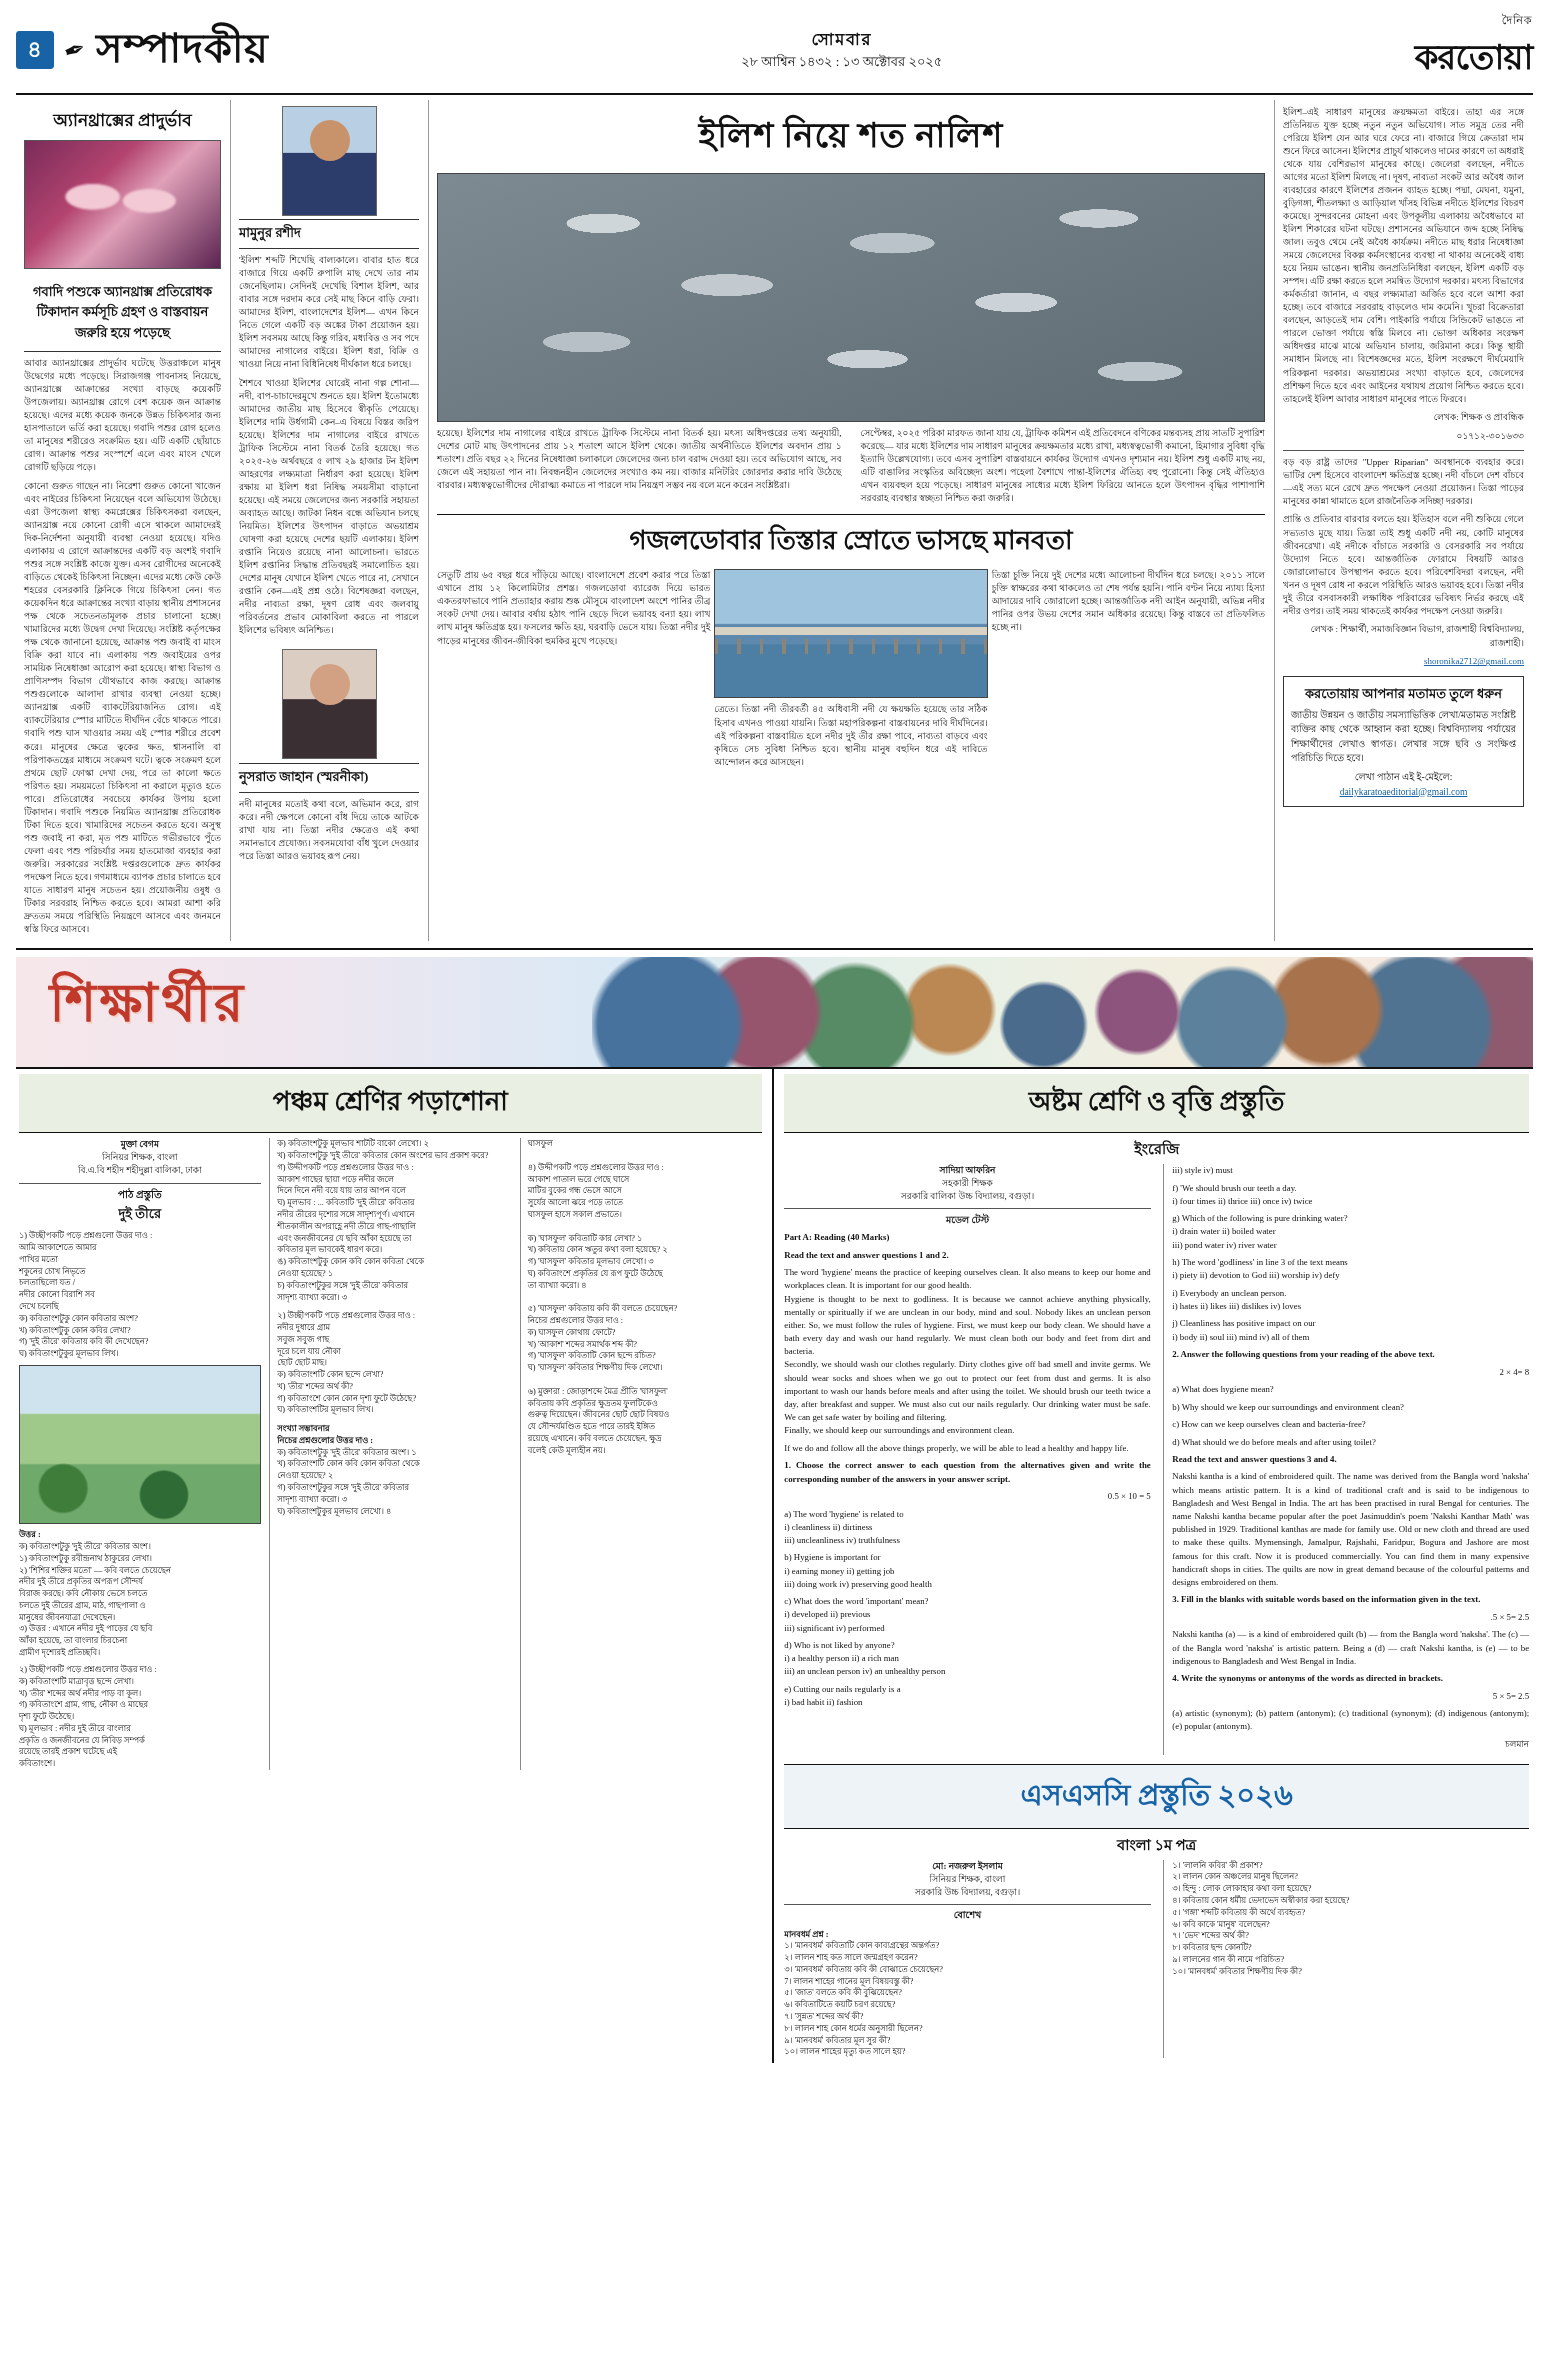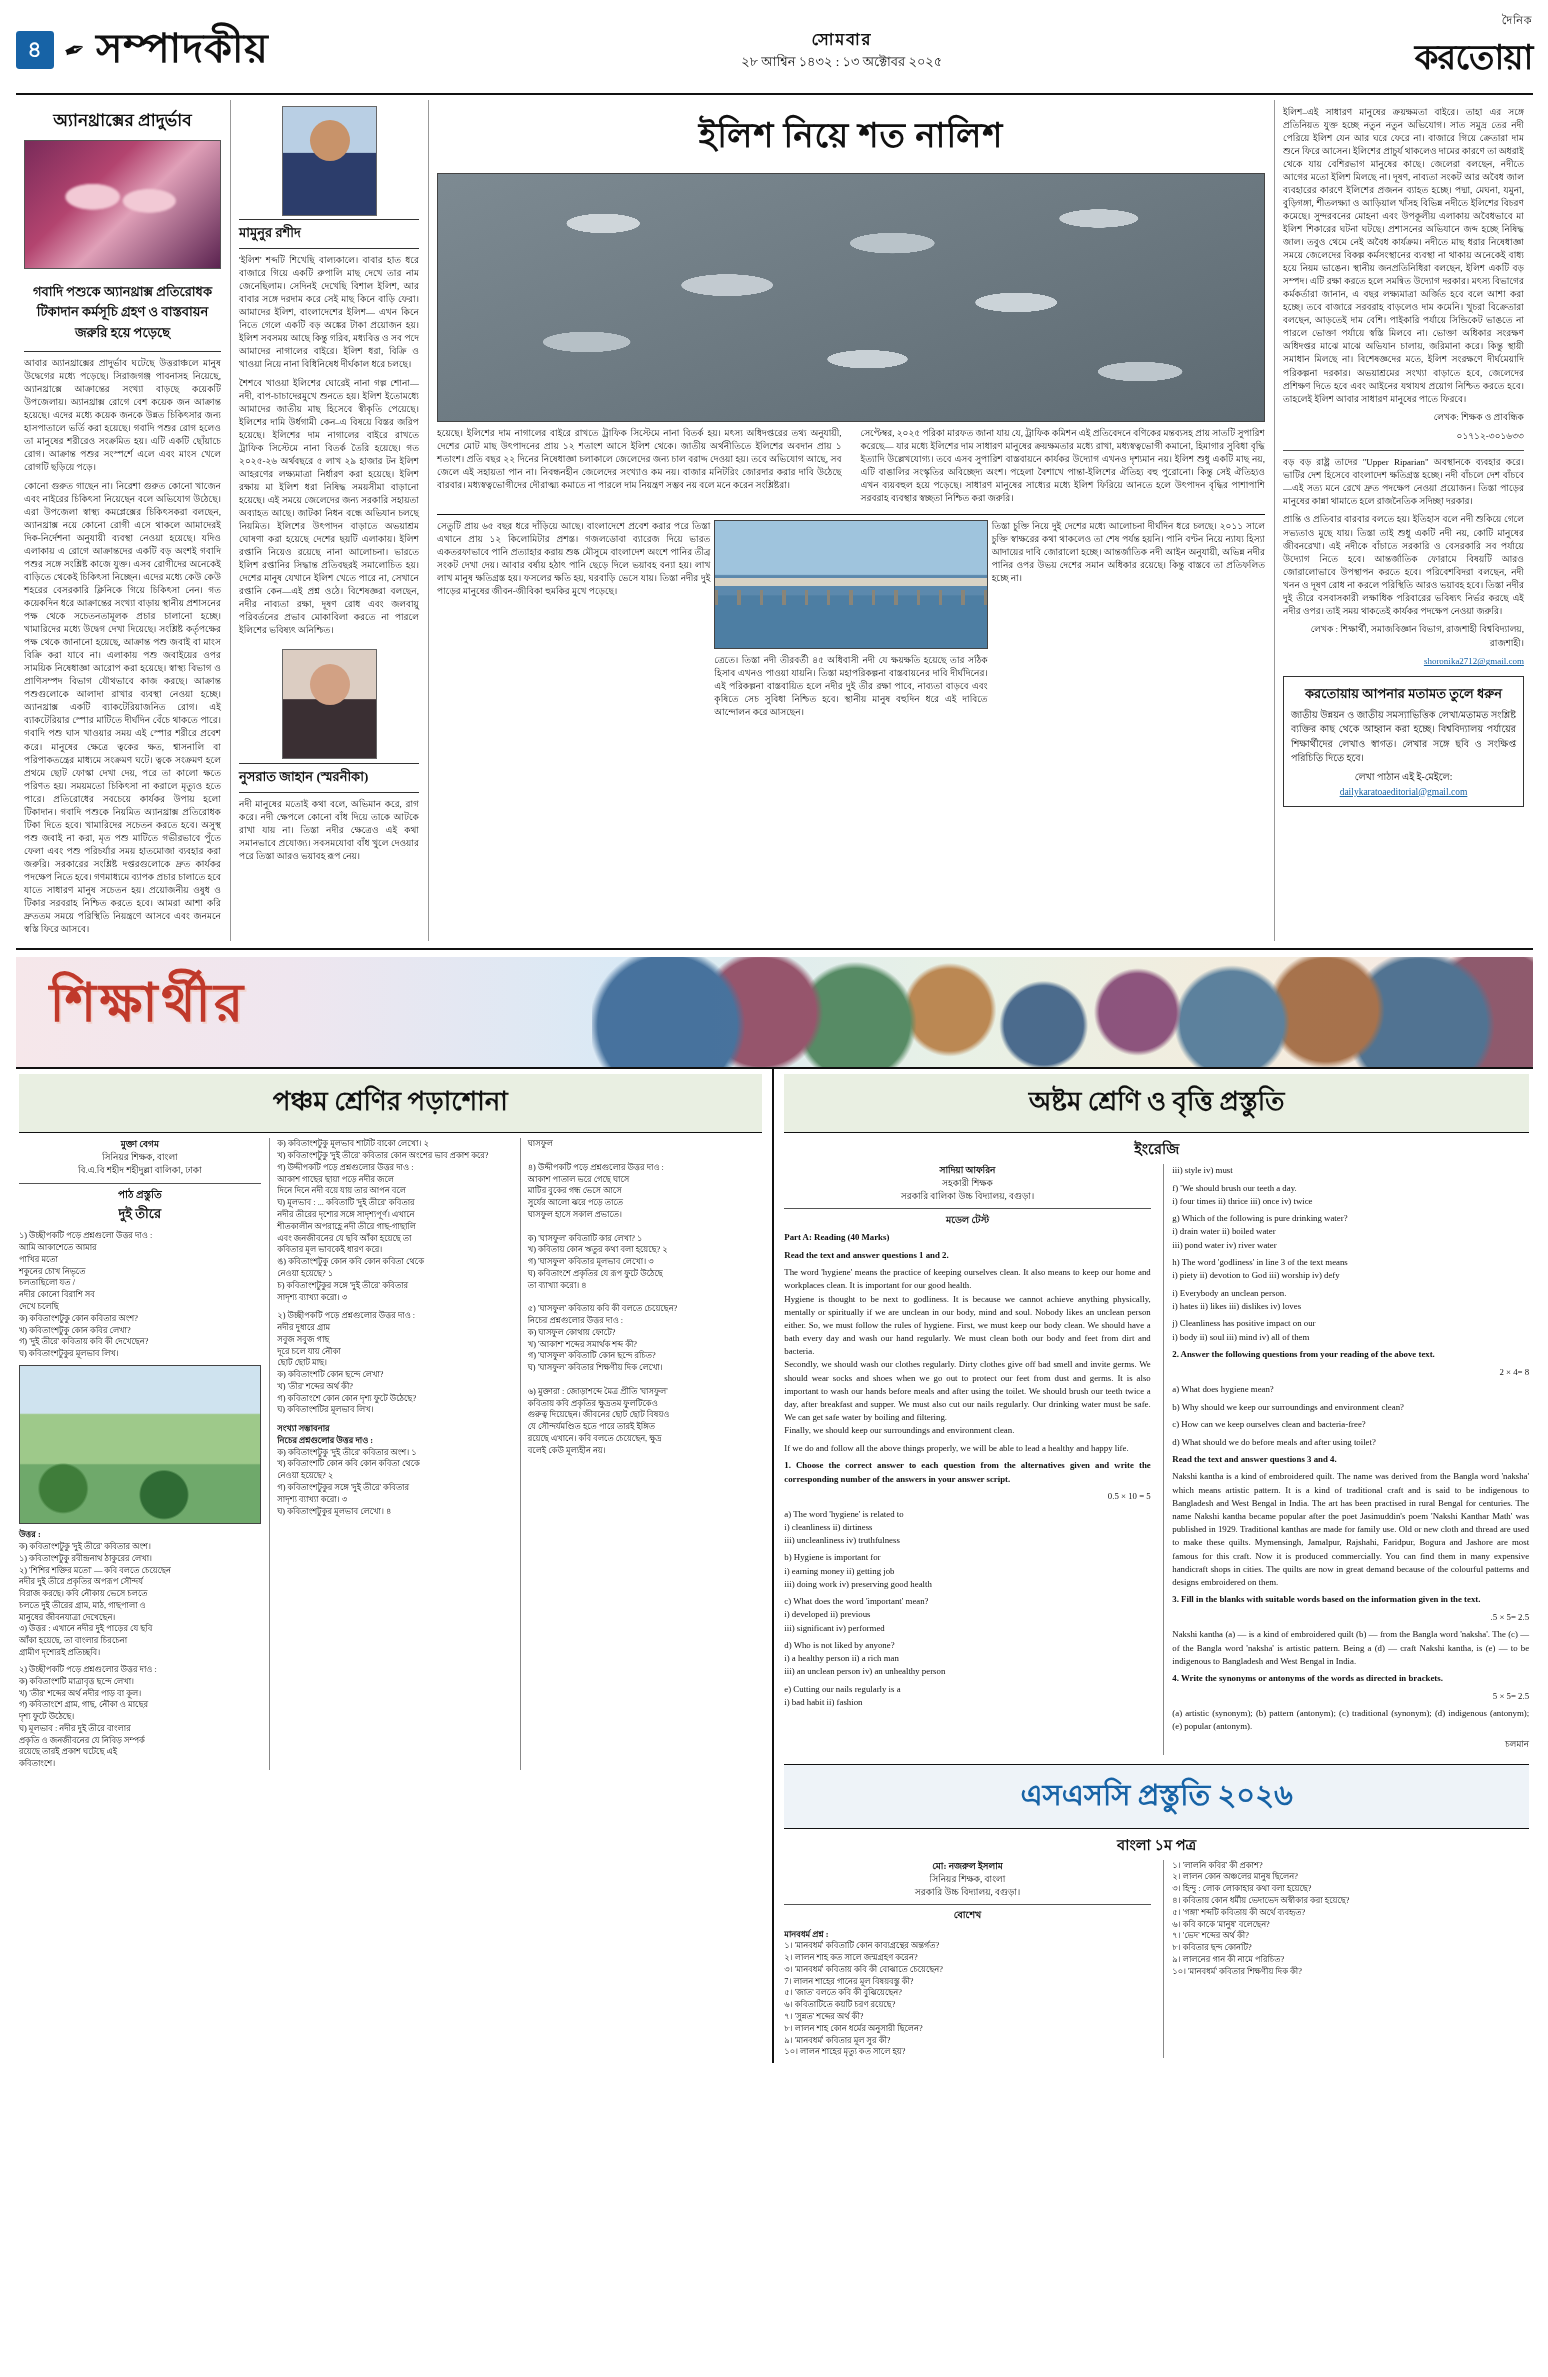--- a/index.html
+++ b/index.html
@@ -236,20 +236,21 @@
 
     <div class="col">
       <div class="headline-main">ইলিশ নিয়ে শত নালিশ</div>
       <div class="fish-photo"></div>
       <div style="display:grid; grid-template-columns:1fr 1fr; gap:19px;">
         <div class="body-text">হয়েছে। ইলিশের দাম নাগালের বাইরে রাখতে ট্রাফিক সিস্টেমে নানা বিতর্ক হয়। মৎস্য অধিদপ্তরের তথ্য অনুযায়ী, দেশের মোট মাছ উৎপাদনের প্রায় ১২ শতাংশ আসে ইলিশ থেকে। জাতীয় অর্থনীতিতে ইলিশের অবদান প্রায় ১ শতাংশ। প্রতি বছর ২২ দিনের নিষেধাজ্ঞা চলাকালে জেলেদের জন্য চাল বরাদ্দ দেওয়া হয়। তবে অভিযোগ আছে, সব জেলে এই সহায়তা পান না। নিবন্ধনহীন জেলেদের সংখ্যাও কম নয়। বাজার মনিটরিং জোরদার করার দাবি উঠেছে বারবার। মধ্যস্বত্বভোগীদের দৌরাত্ম্য কমাতে না পারলে দাম নিয়ন্ত্রণ সম্ভব নয় বলে মনে করেন সংশ্লিষ্টরা।</div>
         <div class="body-text">সেপ্টেম্বর, ২০২৫ পরিকা মারফত জানা যায় যে, ট্রাফিক কমিশন এই প্রতিবেদনে বণিকের মন্তব্যসহ প্রায় সাতটি সুপারিশ করেছে— যার মধ্যে ইলিশের দাম সাধারণ মানুষের ক্রয়ক্ষমতার মধ্যে রাখা, মধ্যস্বত্বভোগী কমানো, হিমাগার সুবিধা বৃদ্ধি ইত্যাদি উল্লেখযোগ্য। তবে এসব সুপারিশ বাস্তবায়নে কার্যকর উদ্যোগ এখনও দৃশ্যমান নয়। ইলিশ শুধু একটি মাছ নয়, এটি বাঙালির সংস্কৃতির অবিচ্ছেদ্য অংশ। পহেলা বৈশাখে পান্তা-ইলিশের ঐতিহ্য বহু পুরোনো। কিন্তু সেই ঐতিহ্যও এখন ব্যয়বহুল হয়ে পড়েছে। সাধারণ মানুষের সাধ্যের মধ্যে ইলিশ ফিরিয়ে আনতে হলে উৎপাদন বৃদ্ধির পাশাপাশি সরবরাহ ব্যবস্থার স্বচ্ছতা নিশ্চিত করা জরুরি।</div>
       </div>
 
       <div style="border-top:1.7px solid #111; margin:8.6px 0 5.2px;"></div>
+      <div class="headline-sub">গজলডোবার তিস্তার স্রোতে ভাসছে মানবতা</div>
       <div style="display:grid; grid-template-columns:1fr 1fr 1fr; gap:4px;">
         <div class="body-text">সেতুটি প্রায় ৬৫ বছর ধরে দাঁড়িয়ে আছে। বাংলাদেশে প্রবেশ করার পরে তিস্তা এখানে প্রায় ১২ কিলোমিটার প্রশস্ত। গজলডোবা ব্যারেজ দিয়ে ভারত একতরফাভাবে পানি প্রত্যাহার করায় শুষ্ক মৌসুমে বাংলাদেশ অংশে পানির তীব্র সংকট দেখা দেয়। আবার বর্ষায় হঠাৎ পানি ছেড়ে দিলে ভয়াবহ বন্যা হয়। লাখ লাখ মানুষ ক্ষতিগ্রস্ত হয়। ফসলের ক্ষতি হয়, ঘরবাড়ি ভেসে যায়। তিস্তা নদীর দুই পাড়ের মানুষের জীবন-জীবিকা হুমকির মুখে পড়েছে।</div>
         <div>
           <div class="bridge-photo"></div>
           <div class="body-text">ত্রেতে। তিস্তা নদী তীরবর্তী ৪৫ অধিবাসী নদী যে ক্ষয়ক্ষতি হয়েছে তার সঠিক হিসাব এখনও পাওয়া যায়নি। তিস্তা মহাপরিকল্পনা বাস্তবায়নের দাবি দীর্ঘদিনের। এই পরিকল্পনা বাস্তবায়িত হলে নদীর দুই তীর রক্ষা পাবে, নাব্যতা বাড়বে এবং কৃষিতে সেচ সুবিধা নিশ্চিত হবে। স্থানীয় মানুষ বহুদিন ধরে এই দাবিতে আন্দোলন করে আসছেন।</div>
         </div>
         <div class="body-text">তিস্তা চুক্তি নিয়ে দুই দেশের মধ্যে আলোচনা দীর্ঘদিন ধরে চলছে। ২০১১ সালে চুক্তি স্বাক্ষরের কথা থাকলেও তা শেষ পর্যন্ত হয়নি। পানি বণ্টন নিয়ে ন্যায্য হিস্যা আদায়ের দাবি জোরালো হচ্ছে। আন্তর্জাতিক নদী আইন অনুযায়ী, অভিন্ন নদীর পানির ওপর উভয় দেশের সমান অধিকার রয়েছে। কিন্তু বাস্তবে তা প্রতিফলিত হচ্ছে না।</div>
       </div>
     </div>
 

